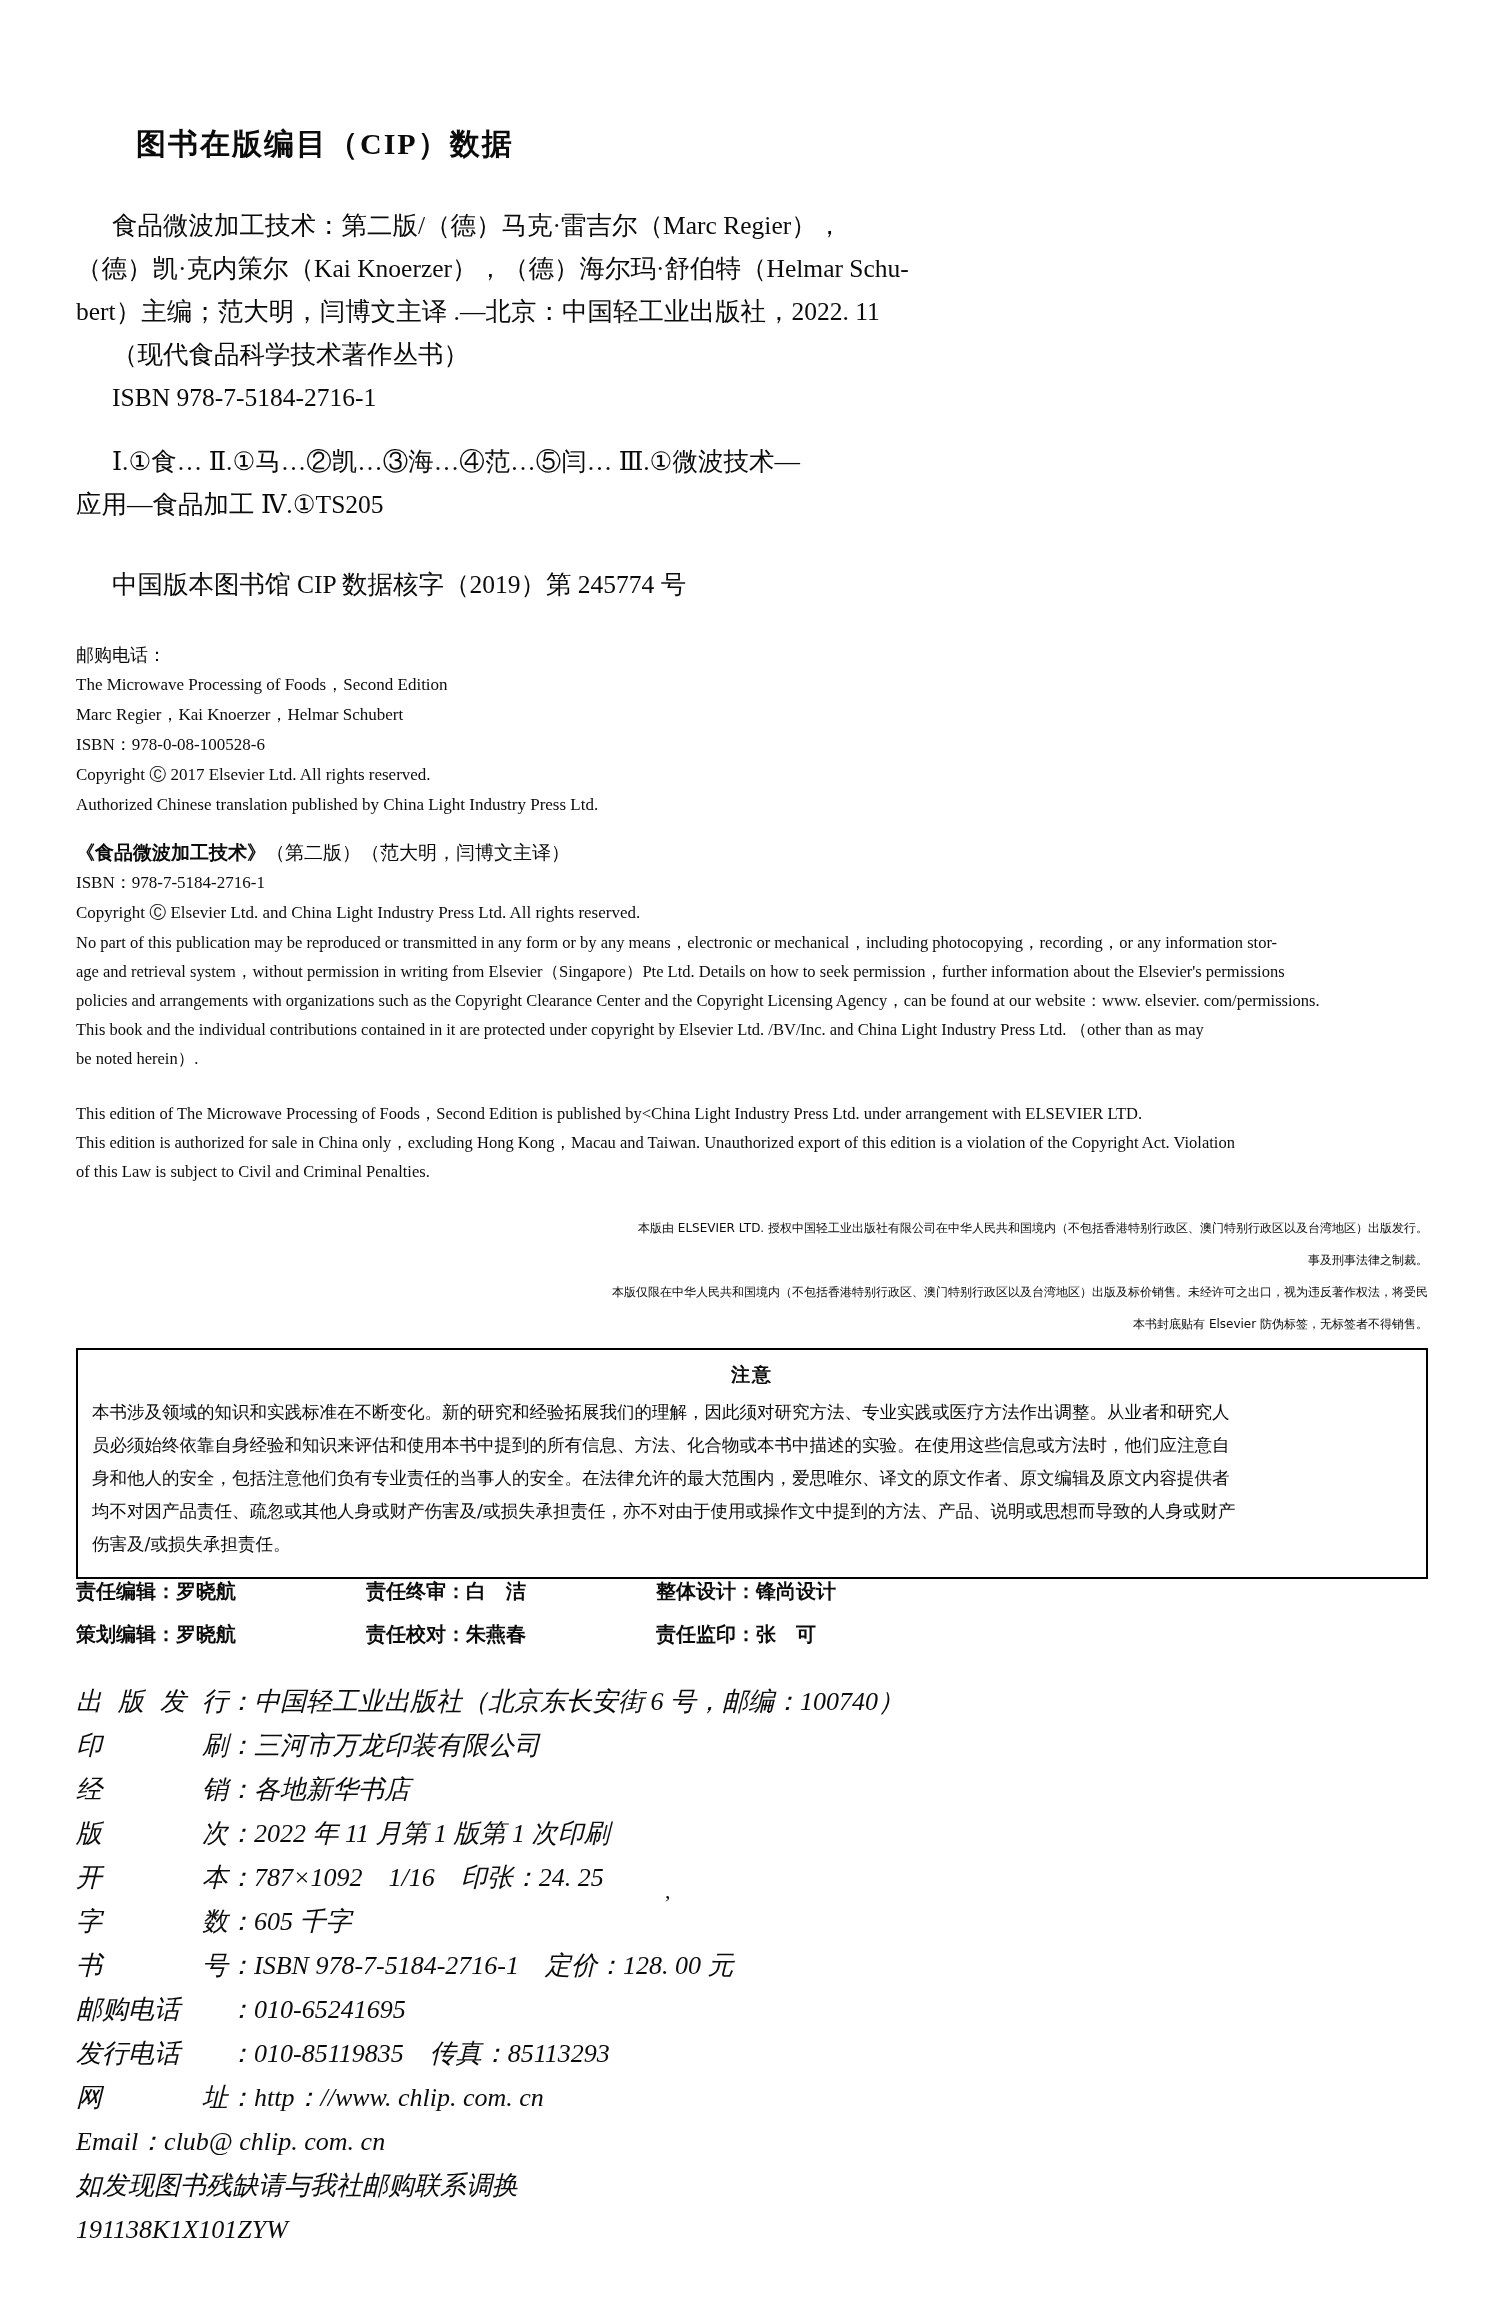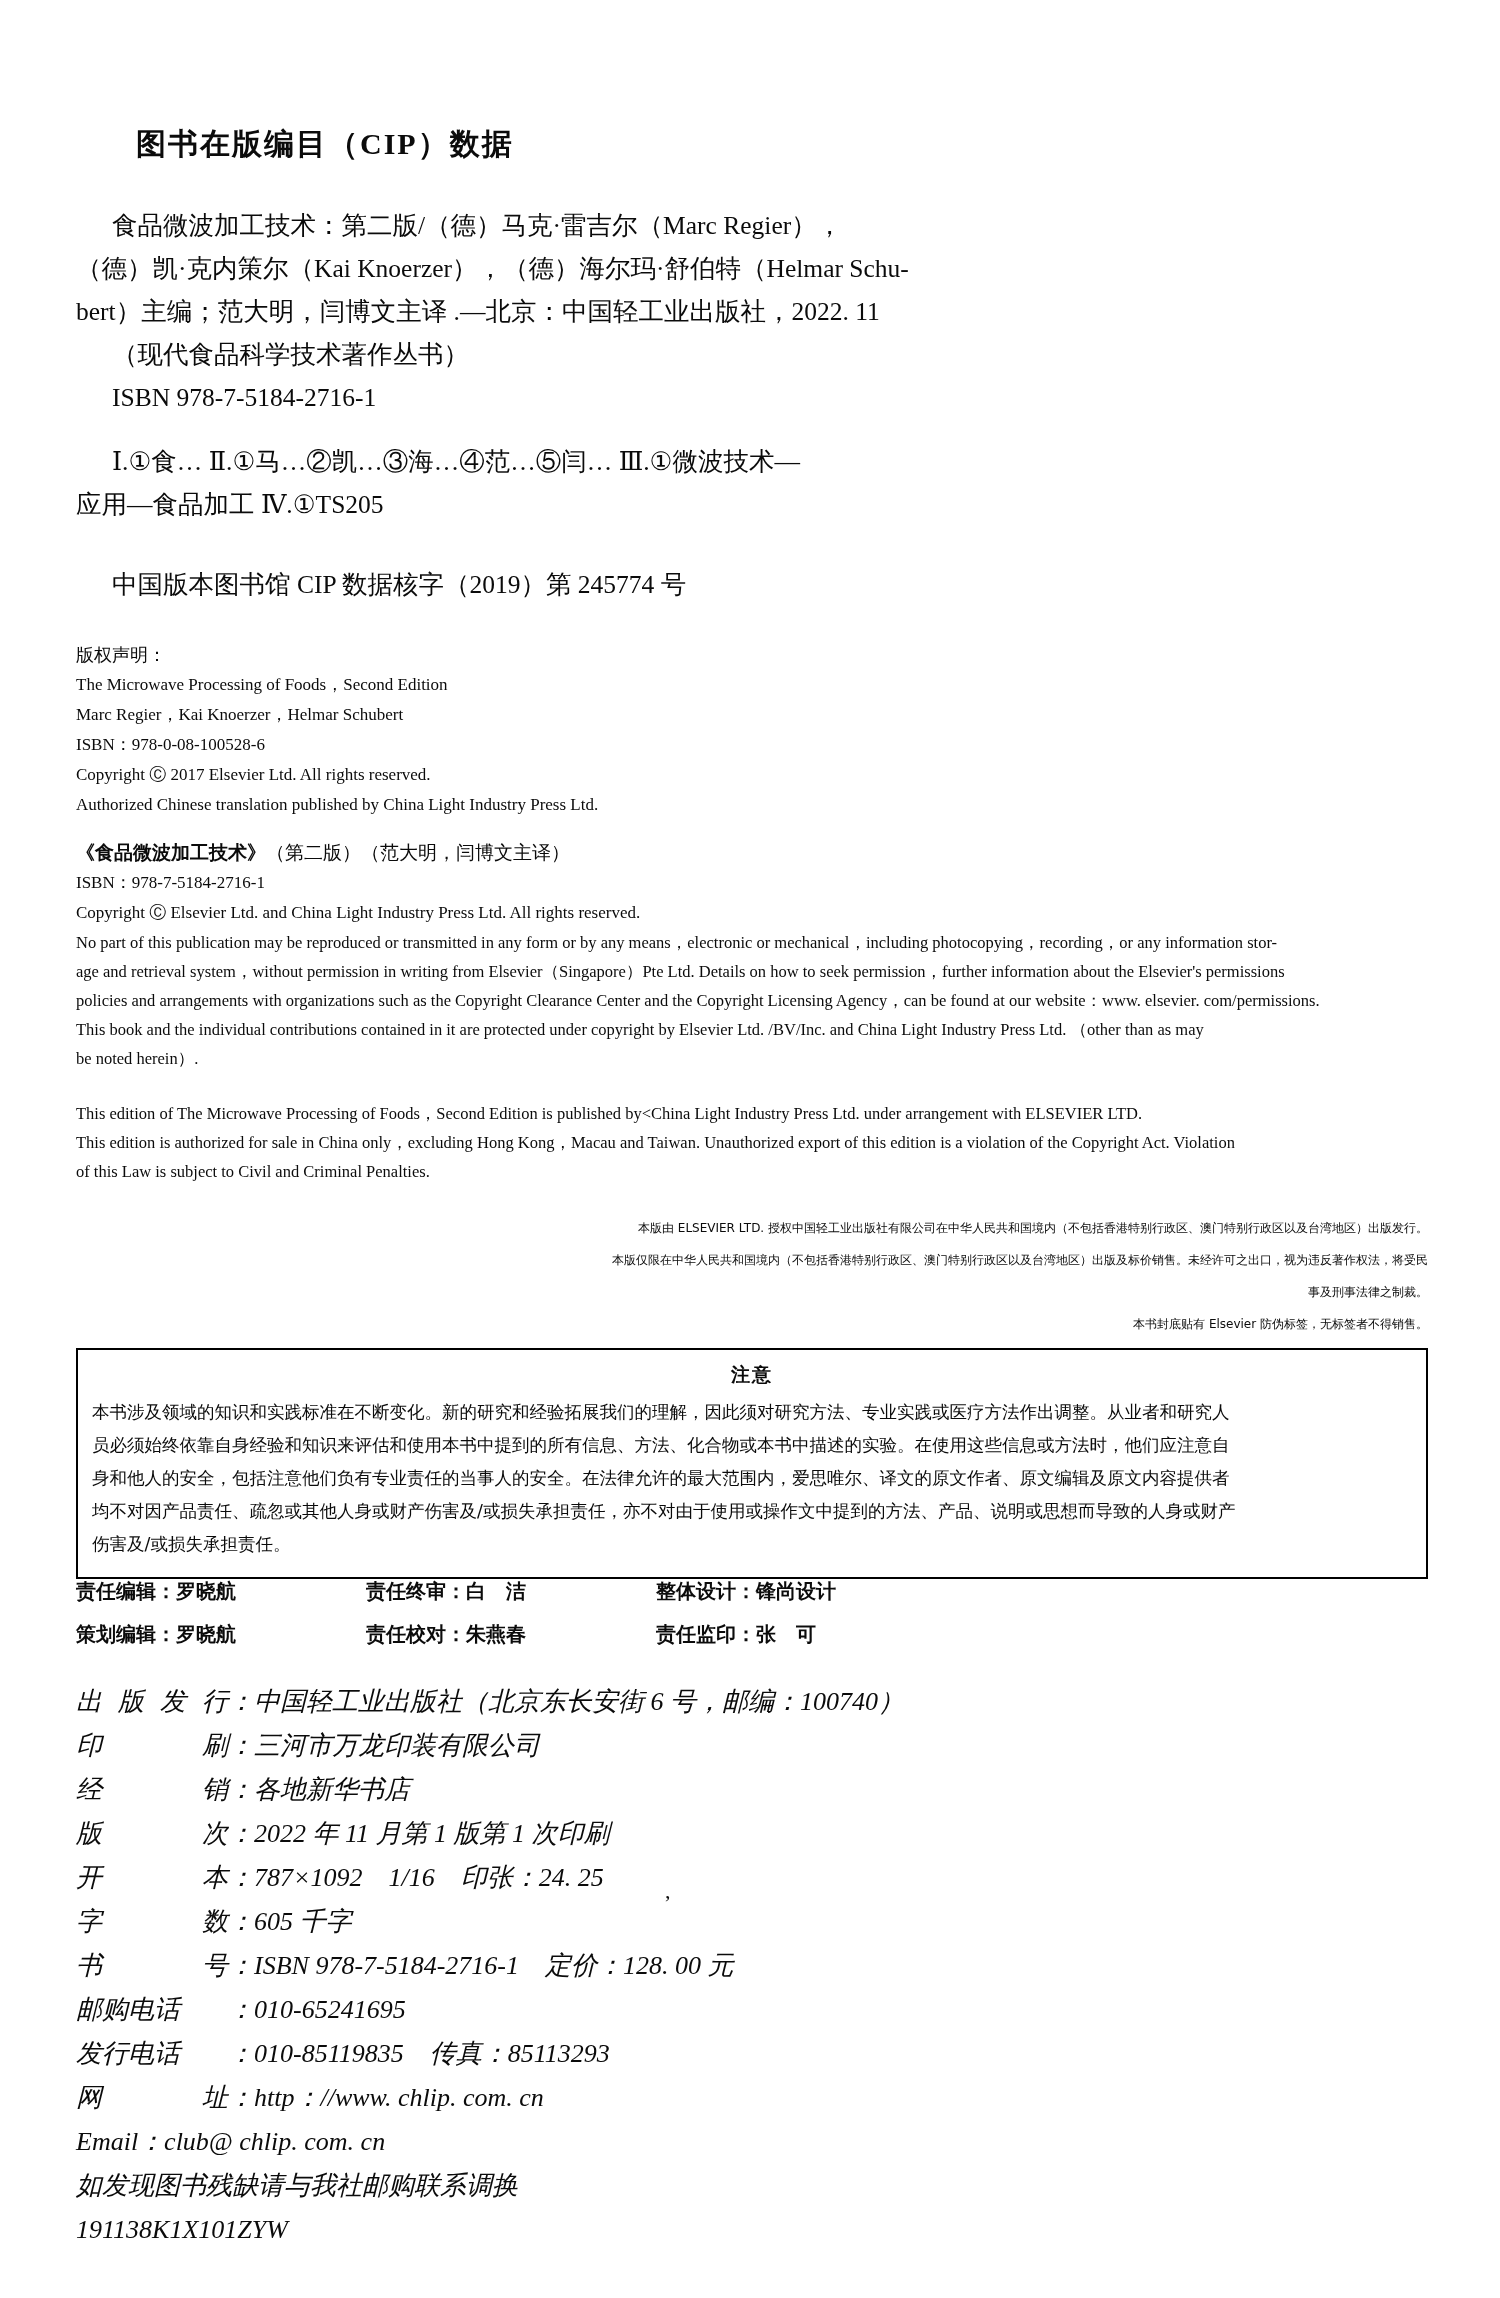--- a/index.html
+++ b/index.html
@@ -190,21 +190,21 @@
 
   <div class="blk cip-class">
     <div class="ln ind">Ⅰ.①食…  Ⅱ.①马…②凯…③海…④范…⑤闫…  Ⅲ.①微波技术—</div>
     <div class="ln">应用—食品加工  Ⅳ.①TS205</div>
   </div>
 
   <div class="blk cip-number">中国版本图书馆 CIP 数据核字（2019）第 245774 号</div>
 
   <div class="blk copyright-block">
 
-    <div class="ln cn-line">版权声明：</div>
+    <div class="ln cn-line">邮购电话：</div>
     <div class="ln">The Microwave Processing of Foods，Second Edition</div>
     <div class="ln">Marc Regier，Kai Knoerzer，Helmar Schubert</div>
     <div class="ln">ISBN：978-0-08-100528-6</div>
     <div class="ln">Copyright Ⓒ 2017 Elsevier Ltd. All rights reserved.</div>
     <div class="ln">Authorized Chinese translation published by China Light Industry Press Ltd.</div>
 
     <div class="spacer-sm"></div>
 
     <div class="ln zh-title-line"><span>《食品微波加工技术》</span><span class="reg">（第二版）（范大明，闫博文主译）</span></div>
     <div class="ln">ISBN：978-7-5184-2716-1</div>
@@ -223,22 +223,22 @@
     <div class="legal-para">
       <span class="ln">This edition of The Microwave Processing of Foods，Second Edition is published by&lt;China Light Industry Press Ltd. under arrangement with ELSEVIER LTD.</span>
       <span class="ln">This edition is authorized for sale in China only，excluding Hong Kong，Macau and Taiwan. Unauthorized export of this edition is a violation of the Copyright Act. Violation</span>
       <span class="ln">of this Law is subject to Civil and Criminal Penalties.</span>
     </div>
 
     <div class="spacer-md"></div>
 
     <div class="zh-legal">
       <span class="ln">本版由 ELSEVIER LTD. 授权中国轻工业出版社有限公司在中华人民共和国境内（不包括香港特别行政区、澳门特别行政区以及台湾地区）出版发行。</span>
+      <span class="ln">事及刑事法律之制裁。</span>
       <span class="ln">本版仅限在中华人民共和国境内（不包括香港特别行政区、澳门特别行政区以及台湾地区）出版及标价销售。未经许可之出口，视为违反著作权法，将受民</span>
-      <span class="ln">事及刑事法律之制裁。</span>
       <span class="ln">本书封底贴有 Elsevier 防伪标签，无标签者不得销售。</span>
     </div>
   </div>
 
   <div class="blk notice-box">
     <div class="notice-title">注意</div>
     <div class="notice-body">
       <span class="ln">本书涉及领域的知识和实践标准在不断变化。新的研究和经验拓展我们的理解，因此须对研究方法、专业实践或医疗方法作出调整。从业者和研究人</span>
       <span class="ln">员必须始终依靠自身经验和知识来评估和使用本书中提到的所有信息、方法、化合物或本书中描述的实验。在使用这些信息或方法时，他们应注意自</span>
       <span class="ln">身和他人的安全，包括注意他们负有专业责任的当事人的安全。在法律允许的最大范围内，爱思唯尔、译文的原文作者、原文编辑及原文内容提供者</span>

